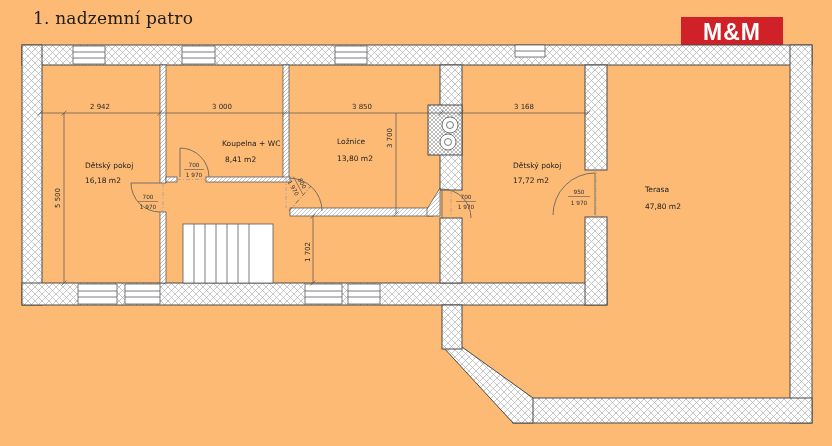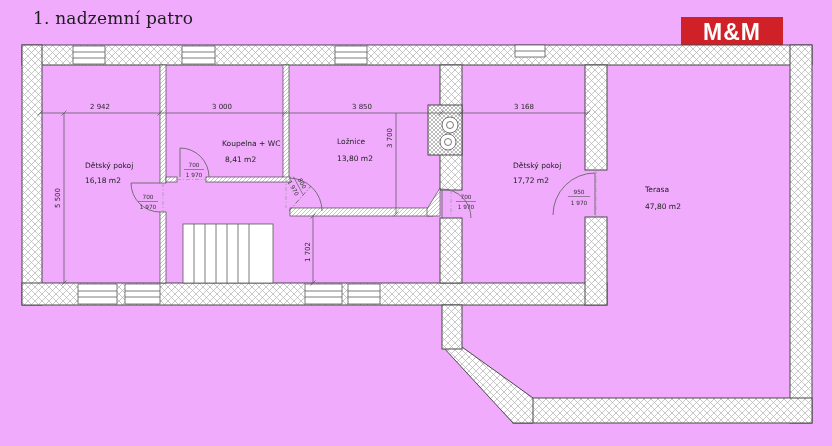--- a/index.html
+++ b/index.html
@@ -1,16 +1,16 @@
 <!DOCTYPE html>
 <html><head>
 <meta charset="utf-8">
 <style>
   html,body{margin:0;padding:0;width:832px;height:446px;background:#fff;overflow:hidden;}
-  #stage{position:relative;width:832px;height:446px;background:#f0abfc;font-family:"DejaVu Sans",sans-serif;}
+  #stage{position:relative;width:832px;height:446px;background:#fdba74;font-family:"DejaVu Sans",sans-serif;}
   #plan-title{position:absolute;left:33px;top:8px;font-family:"DejaVu Serif",serif;font-size:17px;color:#1c1c1c;letter-spacing:.2px;white-space:nowrap;}
   #logo{position:absolute;left:681px;top:17px;width:102px;}
   #logo .red{width:102px;height:31px;background:#cf2127;color:#fff;display:flex;align-items:center;justify-content:center;
     font-weight:bold;font-size:23px;letter-spacing:1px;font-family:Liberation Sans, sans-serif;}
   #logo .blue{width:99px;height:15px;background:#2e7fc2;color:#fff;display:flex;align-items:center;justify-content:center;
     font-weight:bold;font-size:9px;letter-spacing:4px;font-family:"DejaVu Sans",sans-serif;}
   svg text{font-family:"DejaVu Sans",sans-serif;fill:#222;}
   .roomname{font-size:7.5px;}
   .dimtxt{font-size:7px;fill:#2a2a2a;}
   .doortxt{font-size:5.8px;fill:#333;}

